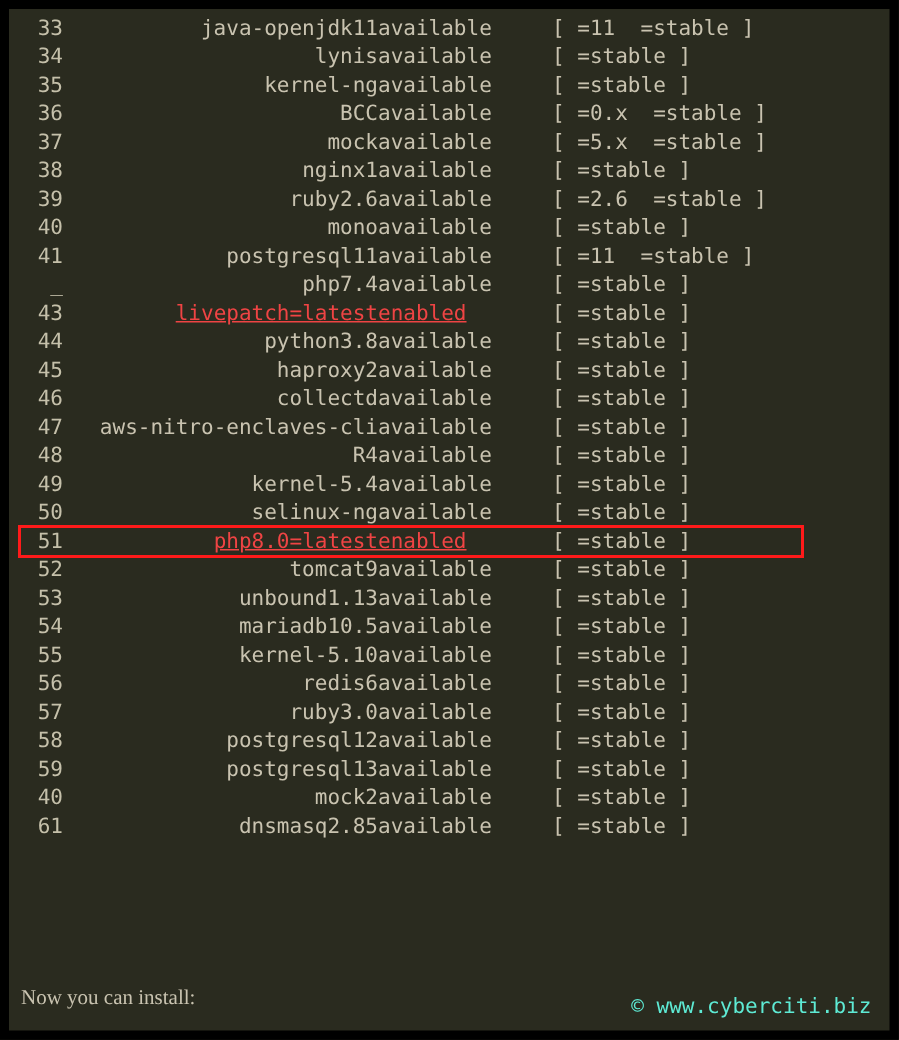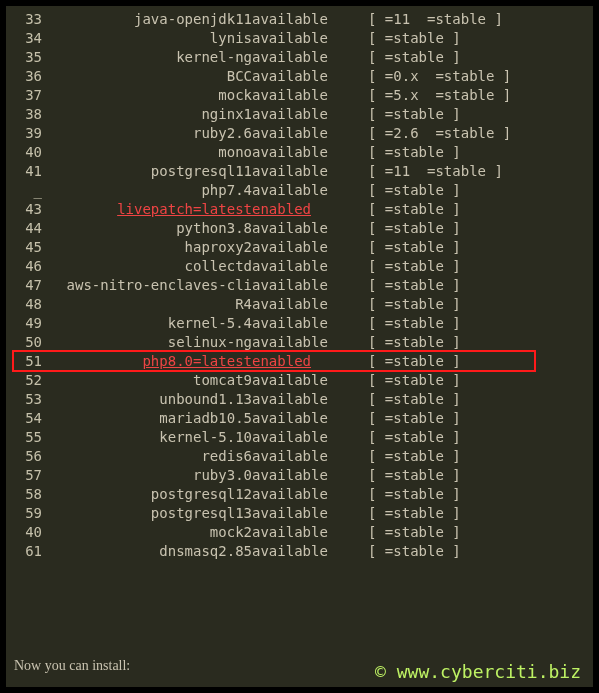--- a/index.html
+++ b/index.html
@@ -51,23 +51,23 @@
   .highlight-box {
     position: absolute;
     border: 2px solid #ff1a1a;
     box-sizing: border-box;
     pointer-events: none;
   }
   .watermark {
     position: absolute;
     right: 12px;
     bottom: 6px;
-    color: #bef264;
+    color: #5eead4;
     font-family: "DejaVu Sans Mono", monospace;
-    font-size: 18px;
+    font-size: 14px;
     pointer-events: none;
   }
 </style>
 </head>
 <body>
 
 <div class="frame">
   <div class="term">
 
     <div class="rows" id="rows-container">

